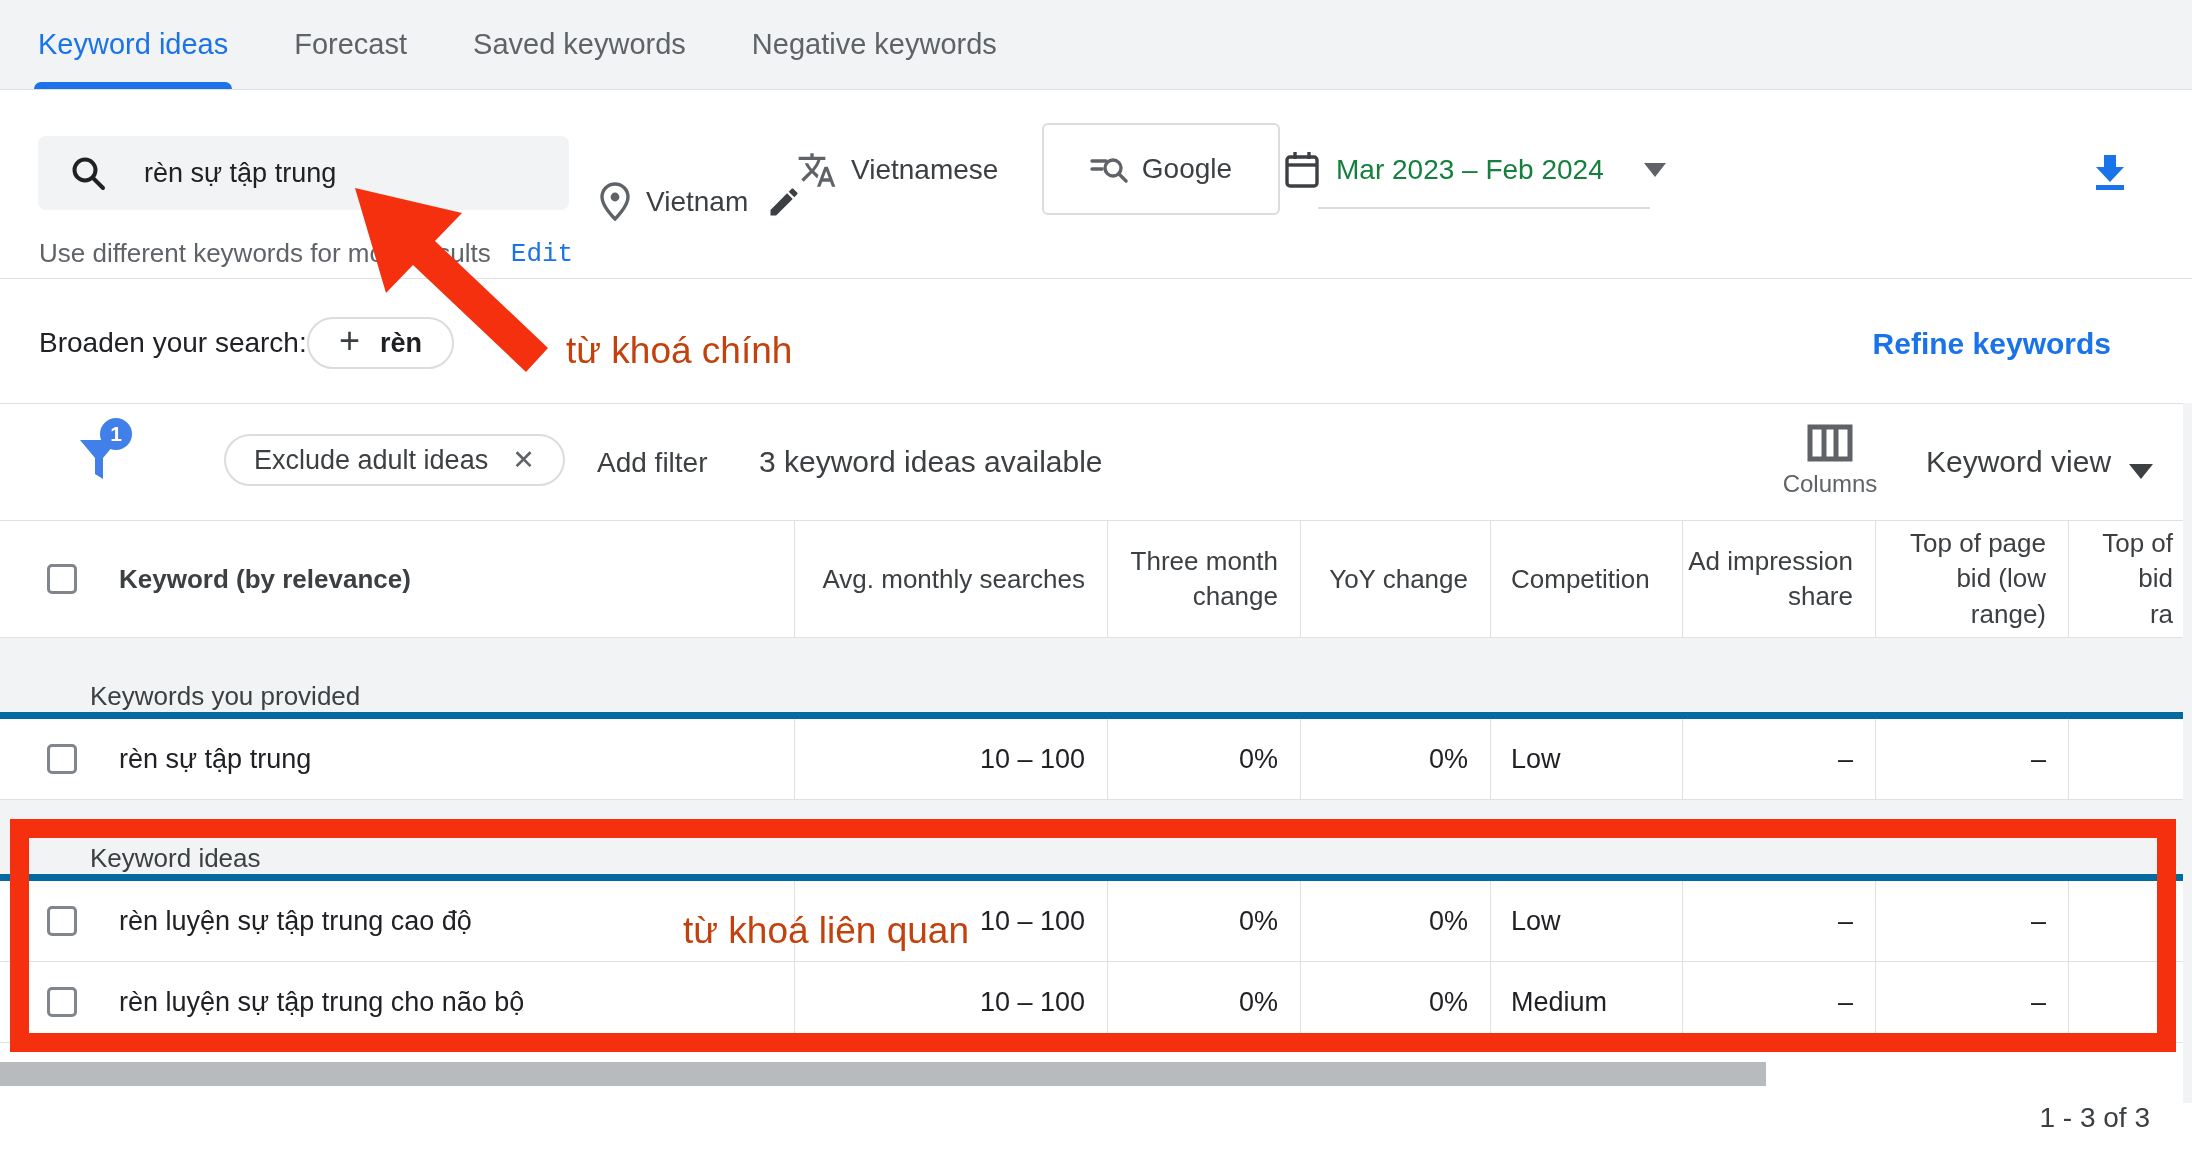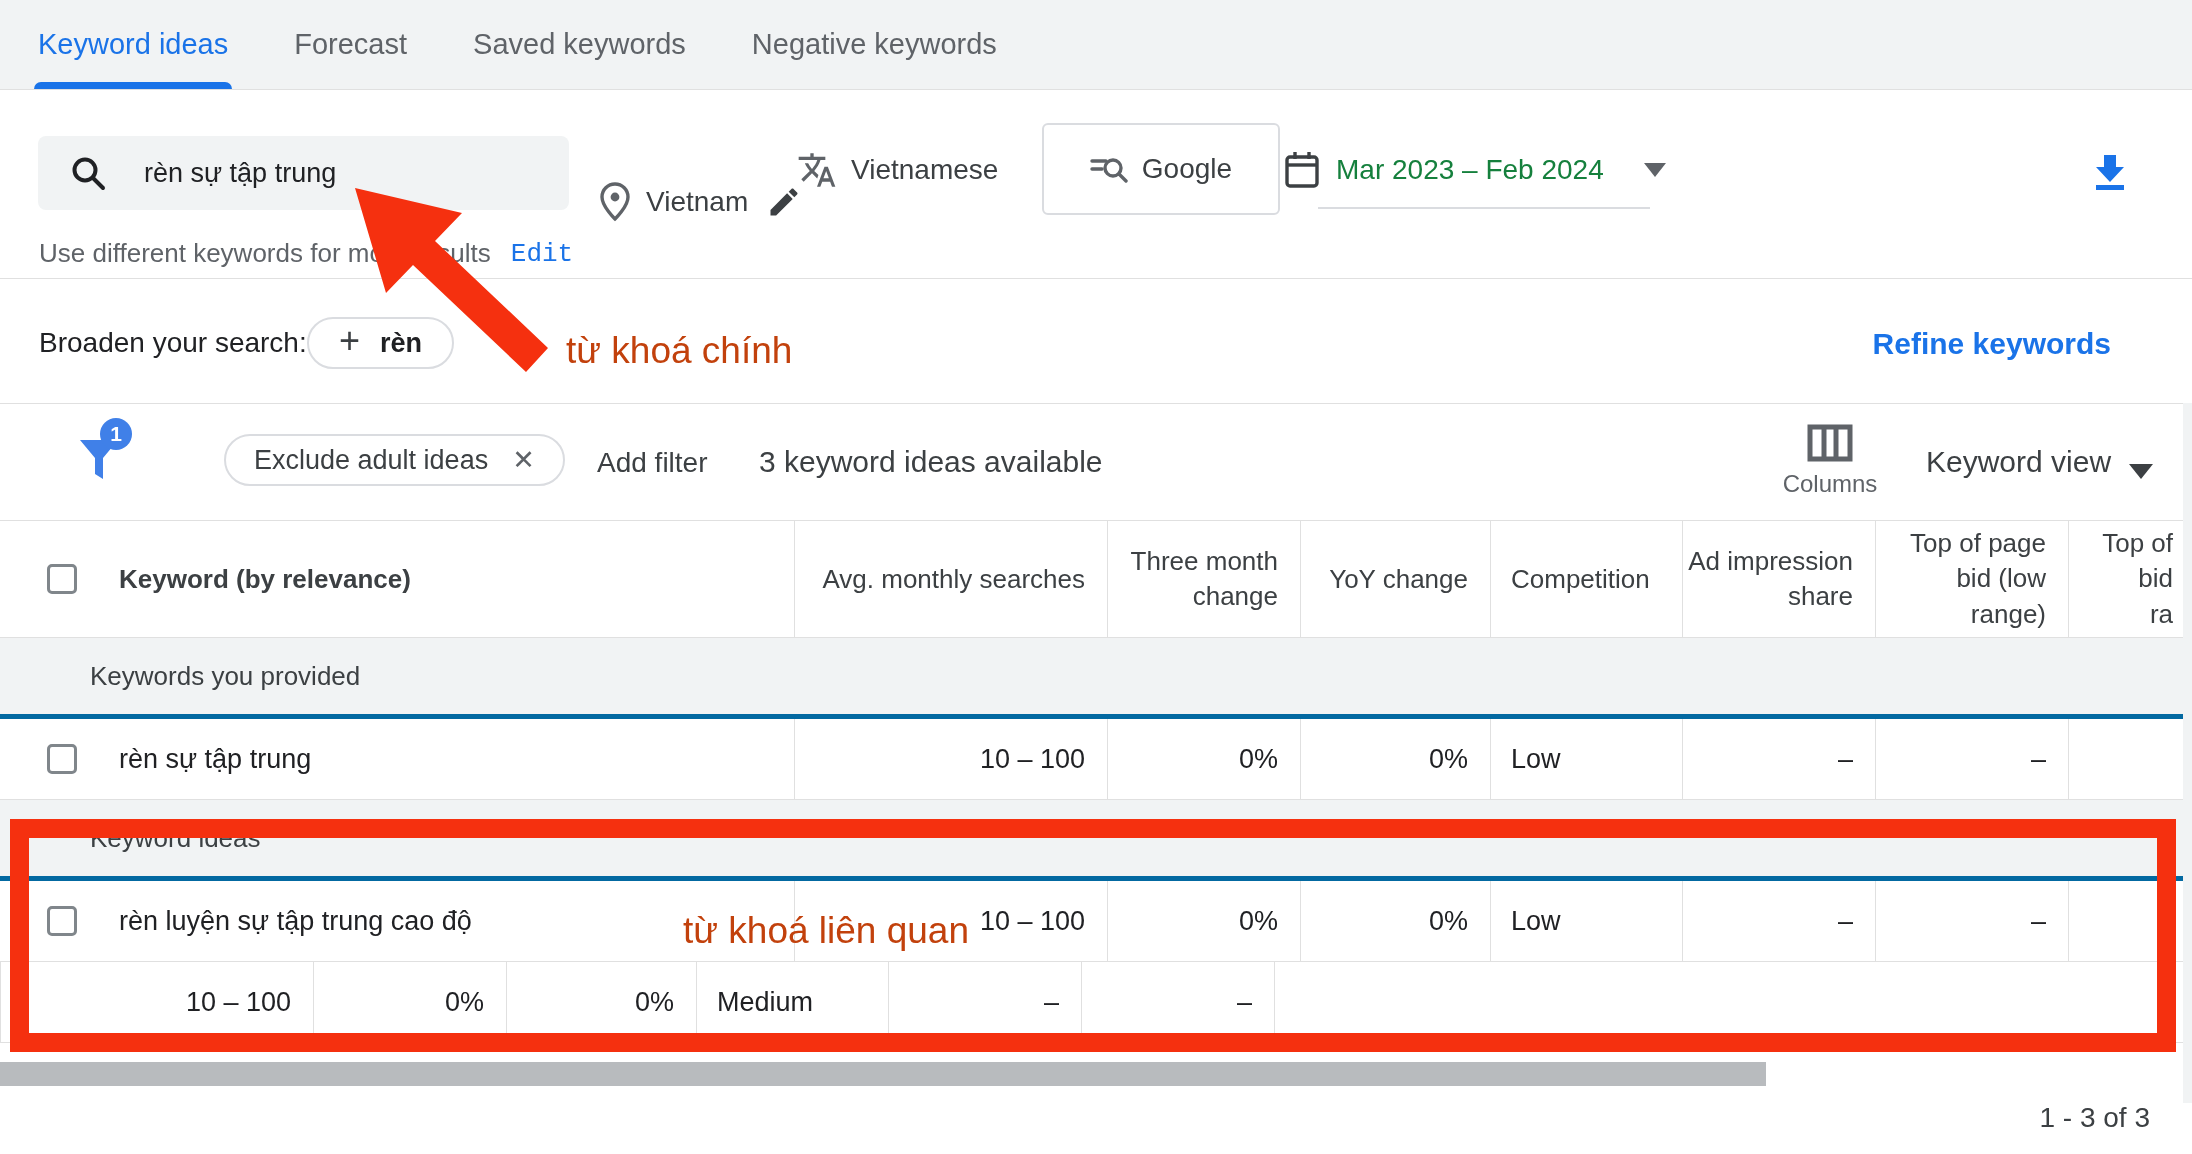--- a/index.html
+++ b/index.html
@@ -87,22 +87,22 @@
   .c1 { width:313px; } .c2 { width:193px; } .c3 { width:190px; }
   .c4 { width:192px; justify-content:flex-start; padding-left:20px; padding-right:0; }
   .c5 { width:193px; } .c6 { width:193px; }
   .c7 { width:115px; padding-right:10px; }
   .header .cell { font-size:26px; color:#3c4043; text-align:right; }
   .header .c0 { font-weight:bold; }
   .header .c4 { text-align:left; }
   .c7 .stack { display:block; text-align:right; line-height:1.35; }
   .c7 .stack span { display:block; }
   .secrow {
-    width:2183px; height:81px; background:#f1f3f4; border-bottom:5px solid #0369a1;
-    display:flex; align-items:center; padding-left:90px; font-size:26px; color:#3c4043;
+    width:2183px; height:81px; background:#f1f3f4; border-bottom:7px solid #0369a1;
+    display:flex; align-items:flex-end; padding-left:90px; font-size:26px; color:#3c4043;
   }
   .checkbox { width:30px; height:30px; border:3px solid #80868b; border-radius:5px; background:#fff; flex:none; cursor:pointer; }
   .kwtext { font-size:27px; color:#202124; }
   .right-gutter { position:absolute; left:2183px; top:403px; width:9px; height:700px; background:#f1f3f4; }
   
   .hscroll { position:absolute; left:0; top:1062px; width:1766px; height:24px; background:#b8bbbe; cursor:pointer; }
   .pagination { position:absolute; right:42px; top:1102px; font-size:28px; color:#3c4043; }
   
   .overlay { position:absolute; left:0; top:0; width:2192px; height:1154px; pointer-events:none; z-index:50; }
   .red-rect { position:absolute; left:10px; top:819px; width:2166px; height:233px; border:19px solid #f5300f; }
@@ -303,20 +303,24 @@
       </div>
       <div class="cell c1">10 – 100</div>
       <div class="cell c2">0%</div>
       <div class="cell c3">0%</div>
       <div class="cell c4">Low</div>
       <div class="cell c5">–</div>
       <div class="cell c6">–</div>
       <div class="cell c7"></div>
     </div>
     <div class="trow datarow">
+      <div class="cell c0">
+        <span class="checkbox"></span>
+        <span class="kwtext">rèn luyện sự tập trung cho não bộ</span>
+      </div>
       <div class="cell c1">10 – 100</div>
       <div class="cell c2">0%</div>
       <div class="cell c3">0%</div>
       <div class="cell c4">Medium</div>
       <div class="cell c5">–</div>
       <div class="cell c6">–</div>
       <div class="cell c7"></div>
     </div>
   </div>
 

